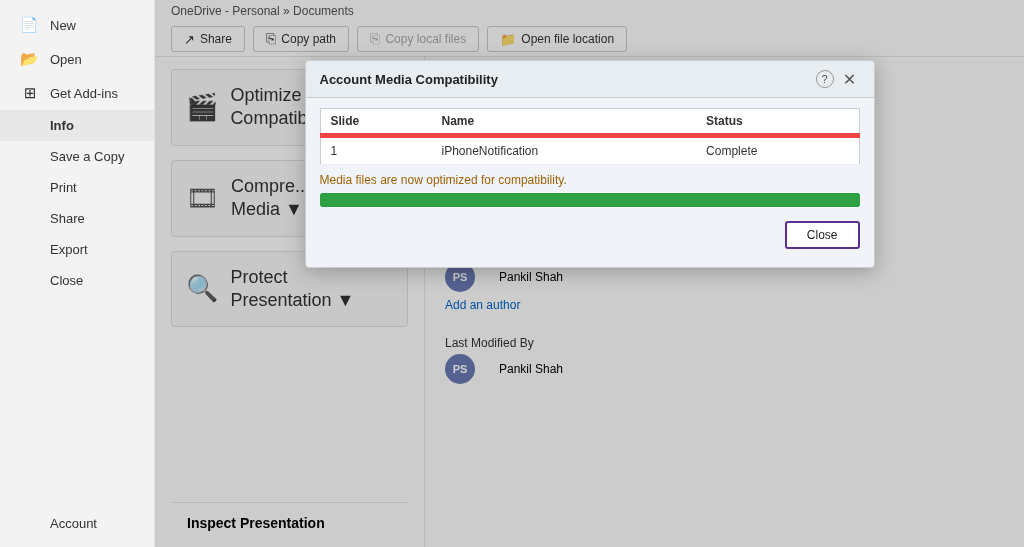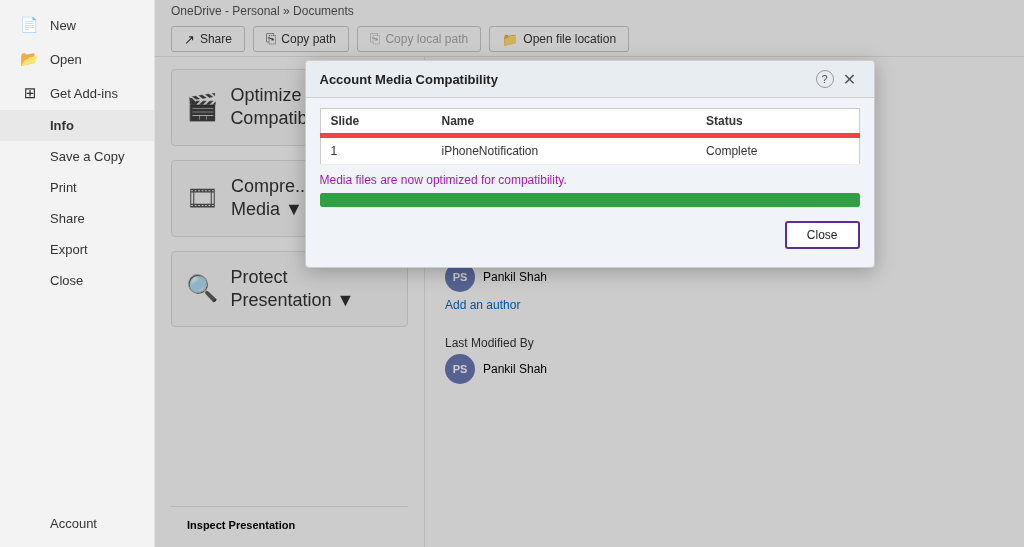--- a/index.html
+++ b/index.html
@@ -121,21 +121,21 @@
       margin-bottom: 4px;
     }
     .info-row .label { width: 80px; color: #777; flex-shrink: 0; }
     .info-row .value { color: #333; }
     .info-link { color: #0066cc; cursor: pointer; display: block; }
 
     .people-section { margin-top: 12px; }
     .person-row {
       display: flex;
       align-items: center;
-      gap: 8px;
+      gap: 24px;
       margin-bottom: 6px;
     }
     .avatar {
       width: 30px; height: 30px;
       border-radius: 50%;
       background: #6b7ab5;
       color: #fff;
       display: flex;
       align-items: center;
       justify-content: center;
@@ -148,21 +148,21 @@
     .prop-list { margin-bottom: 12px; }
     .prop-row { display: flex; margin-bottom: 3px; }
     .prop-label { width: 90px; color: #777; font-size: 12px; }
     .prop-value { color: #333; font-size: 12px; }
 
     
     .inspect-section {
       padding: 12px 16px 0 16px;
       border-top: 1px solid #e8e8e8;
     }
-    .inspect-title { font-size: 11px; font-weight: 600; margin-bottom: 4px; }
+    .inspect-title { font-size: 14px; font-weight: 600; margin-bottom: 4px; }
     .inspect-desc { font-size: 12px; color: #555; }
 
     
     .modal-overlay {
       position: absolute;
       top: 0; left: 0; right: 0; bottom: 0;
       background: rgba(0,0,0,0.2);
       z-index: 100;
       display: flex;
       align-items: flex-start;
@@ -233,21 +233,21 @@
       color: #333;
     }
     .modal-table td {
       padding: 6px 10px;
       color: #333;
       border-bottom: 1px solid #eee;
     }
 
     .modal-status-text {
       font-size: 12px;
-      color: #a21caf;
+      color: #a16207;
       margin-top: 8px;
       margin-bottom: 6px;
     }
     .progress-bar-container {
       width: 100%;
       height: 14px;
       background: #e0e0e0;
       border-radius: 2px;
       overflow: hidden;
       margin-bottom: 10px;
@@ -335,21 +335,21 @@
         <button class="top-btn">
           <span class="btn-icon">↗</span>
           <span>Share</span>
         </button>
         <button class="top-btn">
           <span class="btn-icon">⎘</span>
           <span>Copy path</span>
         </button>
         <button class="top-btn disabled">
           <span class="btn-icon">⎘</span>
-          <span>Copy local path</span>
+          <span>Copy local files</span>
         </button>
         <button class="top-btn">
           <span class="btn-icon">📁</span>
           <span>Open file location</span>
         </button>
       </div>
     </div>
   </div>
 
   <div class="content-body">

